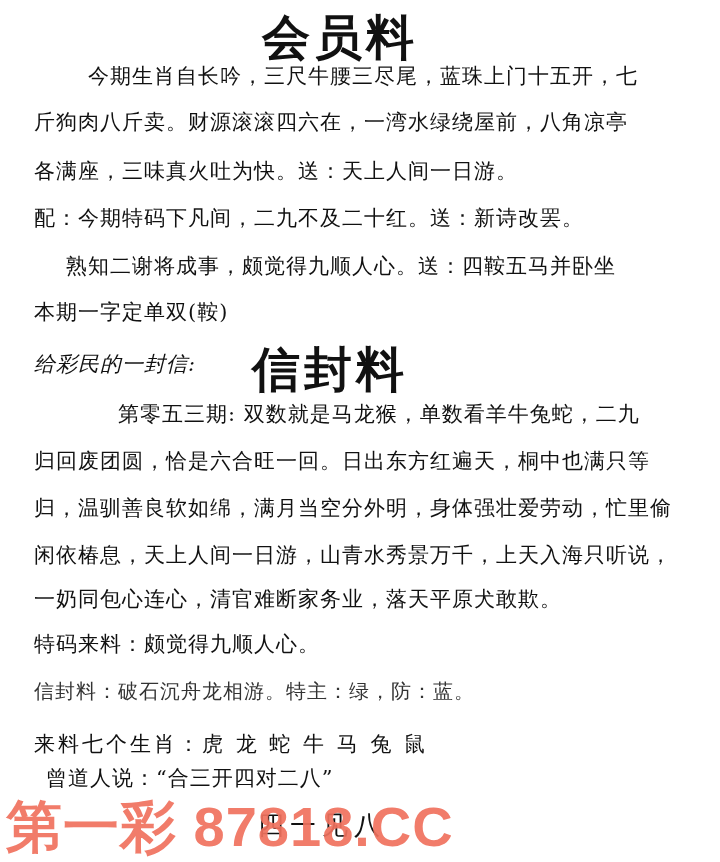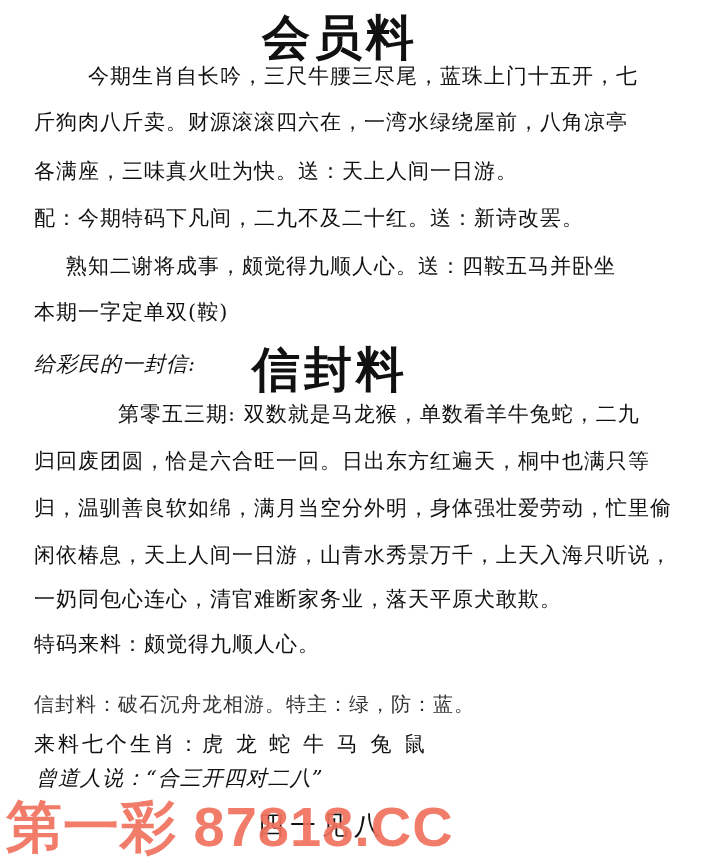--- a/index.html
+++ b/index.html
@@ -35,21 +35,21 @@
   <div class="line" style="left:34px; top:350px;font-style:italic;">给彩民的一封信:</div>
   <div class="title" style="left:252px; top:338px;text-align:right;">信封料</div>
 
   <div class="line" style="left:118px; top:400px;">第零五三期: 双数就是马龙猴，单数看羊牛兔蛇，二九</div>
   <div class="line" style="left:34px; top:447px;">归回废团圆，恰是六合旺一回。日出东方红遍天，桐中也满只等</div>
   <div class="line" style="left:34px; top:494px;">归，温驯善良软如绵，满月当空分外明，身体强壮爱劳动，忙里偷</div>
   <div class="line" style="left:34px; top:541px;">闲依椿息，天上人间一日游，山青水秀景万千，上天入海只听说，</div>
   <div class="line" style="left:34px; top:585px;">一奶同包心连心，清官难断家务业，落天平原犬敢欺。</div>
 
   <div class="line" style="left:34px; top:630px;">特码来料：颇觉得九顺人心。</div>
-  <div class="line lighter" style="left:34px; top:678px;margin-top:13px;">信封料：破石沉舟龙相游。特主：绿，防：蓝。</div>
+  <div class="line lighter" style="left:34px; top:678px;">信封料：破石沉舟龙相游。特主：绿，防：蓝。</div>
   <div class="line" style="left:34px; top:722px; letter-spacing:3px;margin-top:8px;">来料七个生肖：虎 龙 蛇 牛 马 兔 鼠</div>
-  <div class="line" style="left:36px; top:764px;font-style:italic;">曾道人说：“合三开四对二八”</div>
+  <div class="line" style="left:46px; top:764px;">曾道人说：“合三开四对二八”</div>
 
   <div class="handwriting" style="left:258px; top:808px;">四一见八</div>
 
   <div class="watermark" style="color:#f0715e; opacity:0.92;">第一彩 87818.CC</div>
 
 </div>
 
 </body></html>

